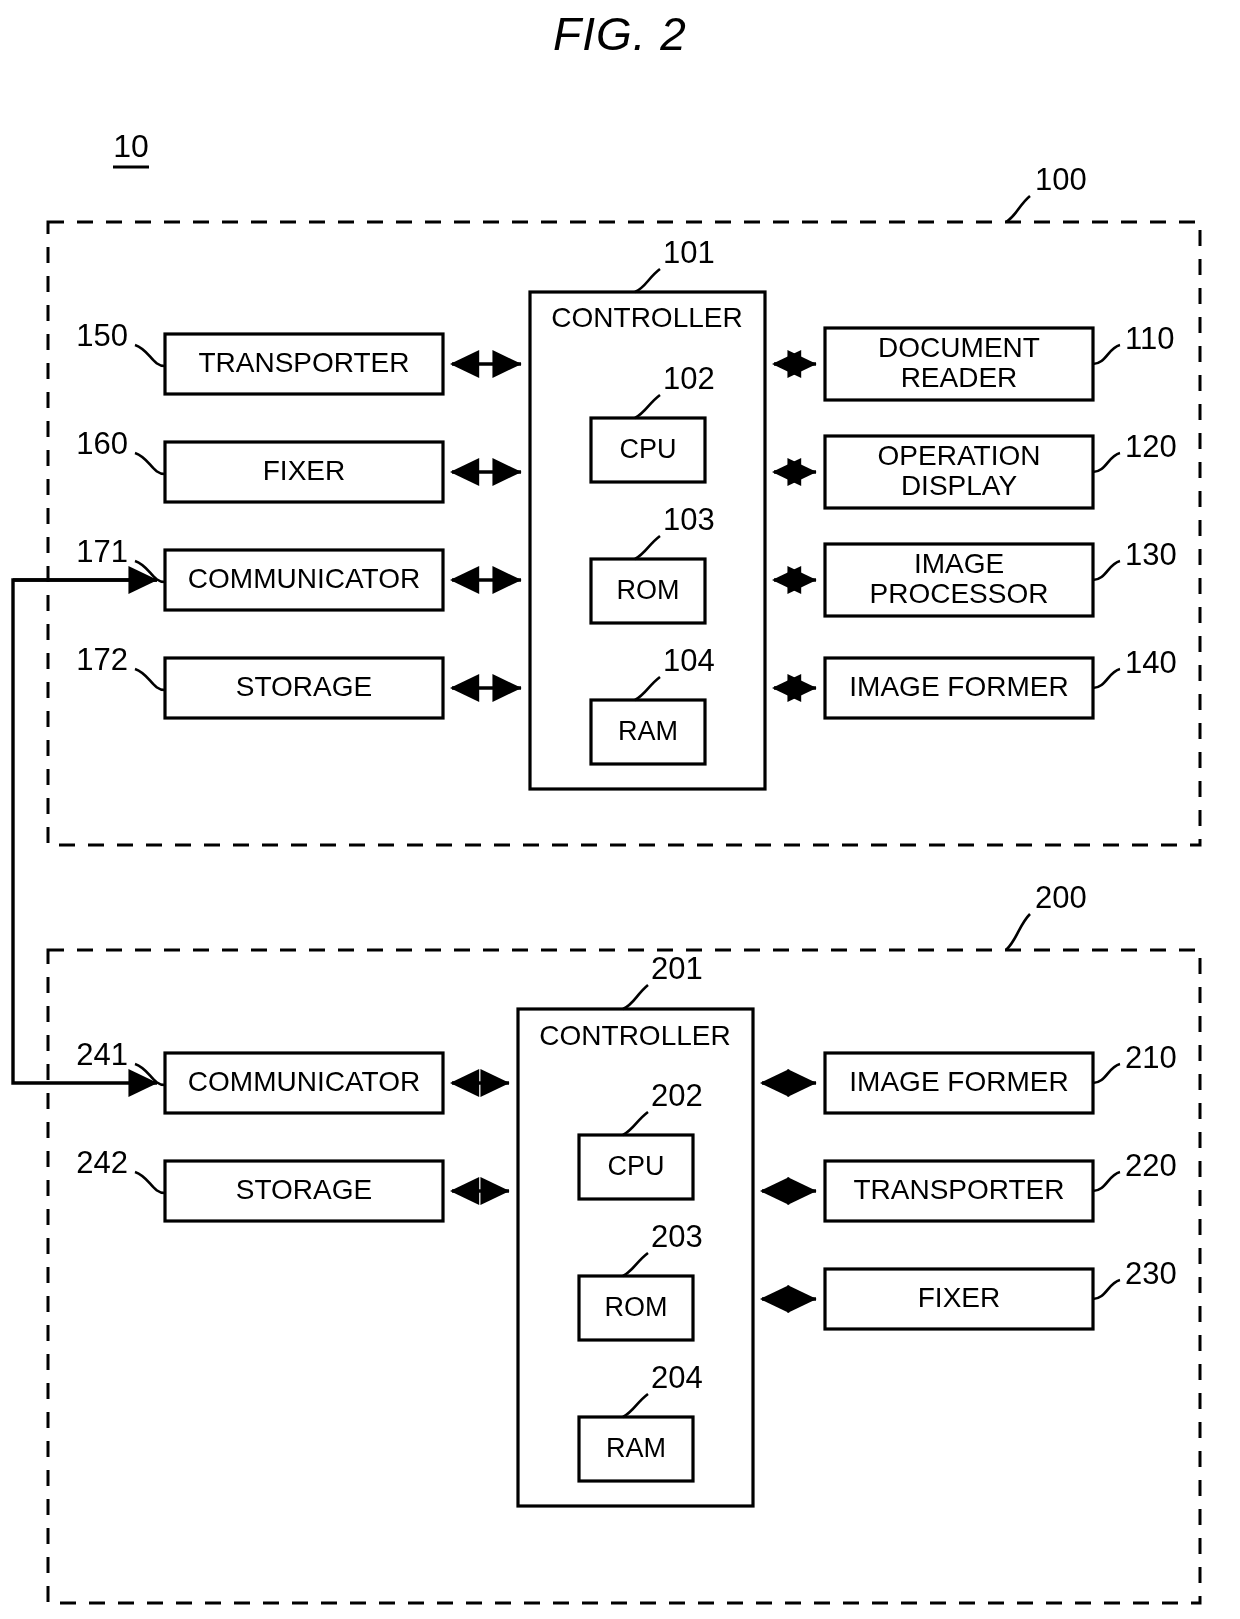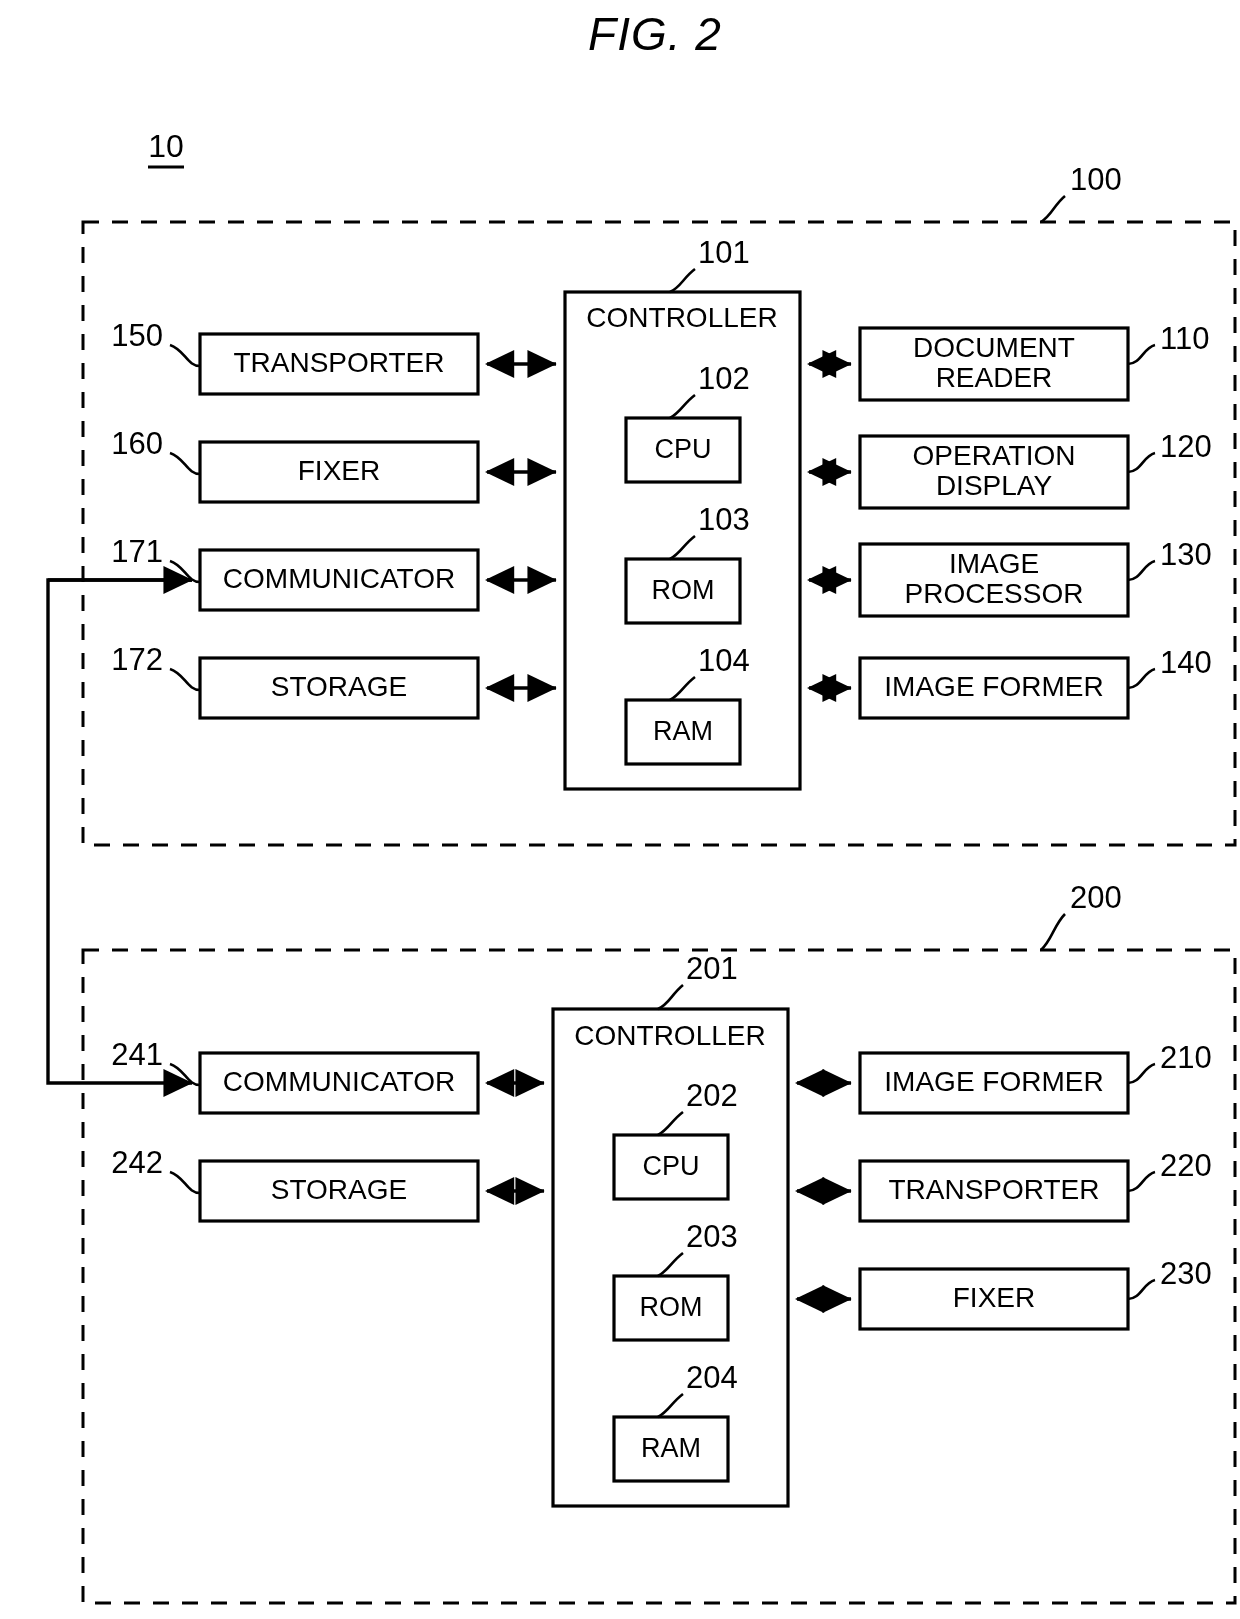--- a/index.html
+++ b/index.html
@@ -11,21 +11,20 @@
     width: 1240px;
     height: 1619px;
     font-family: "Liberation Sans", sans-serif;
     color: #000000;
     overflow: hidden;
   }
   #figure-root {
     position: relative;
     width: 1017px;
     height: 1619px;
-    margin-left: 35px;
   }
   svg.diagram {
     position: absolute;
     inset: 0;
     width: 1240px;
     height: 1619px;
     display: block;
   }
   .fig-title {
     font-family: "Liberation Sans", sans-serif;

